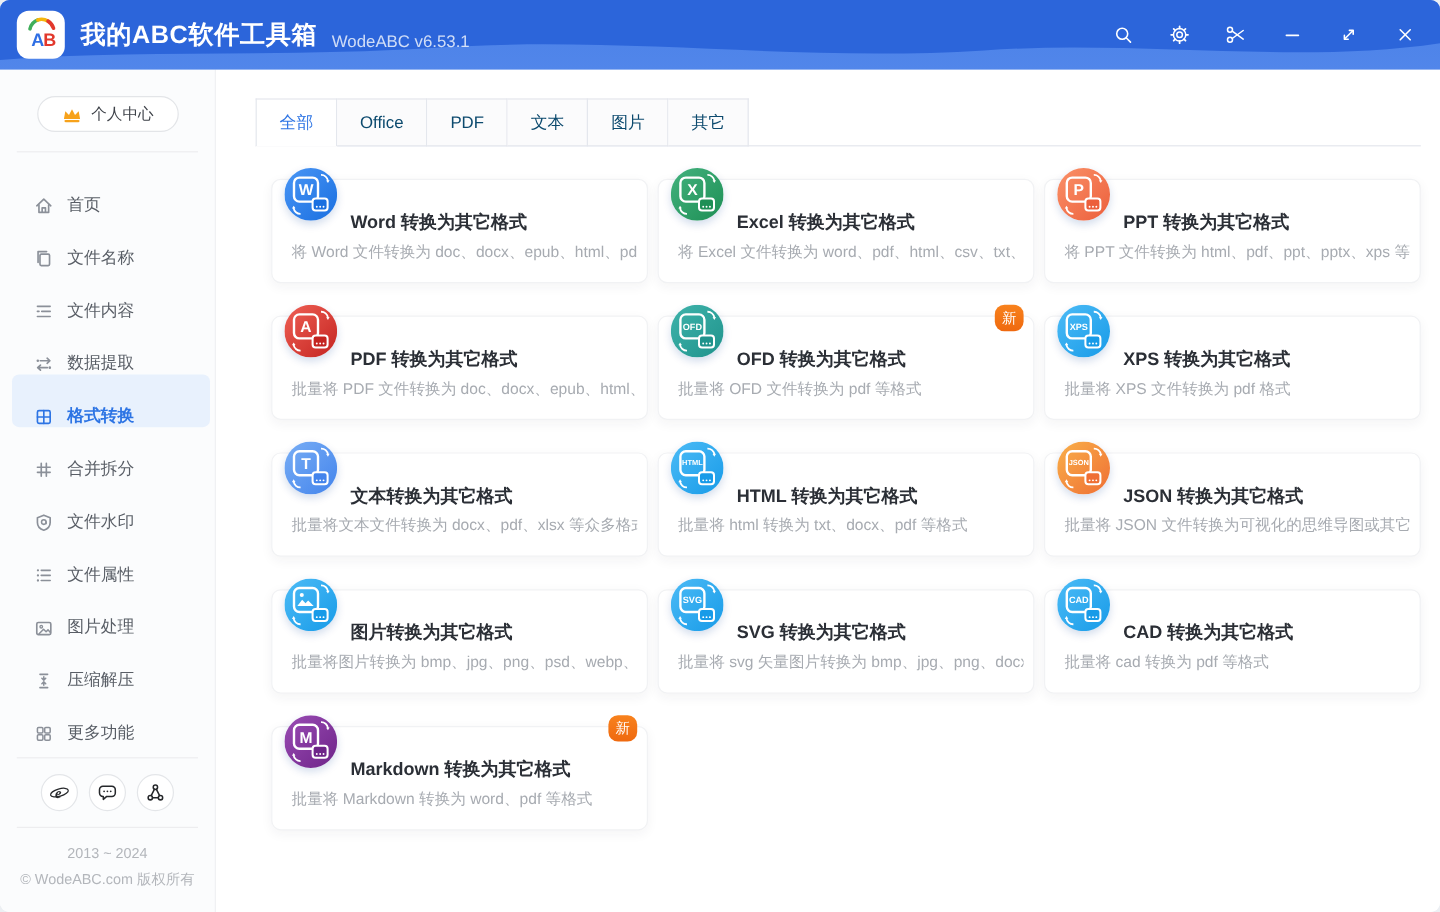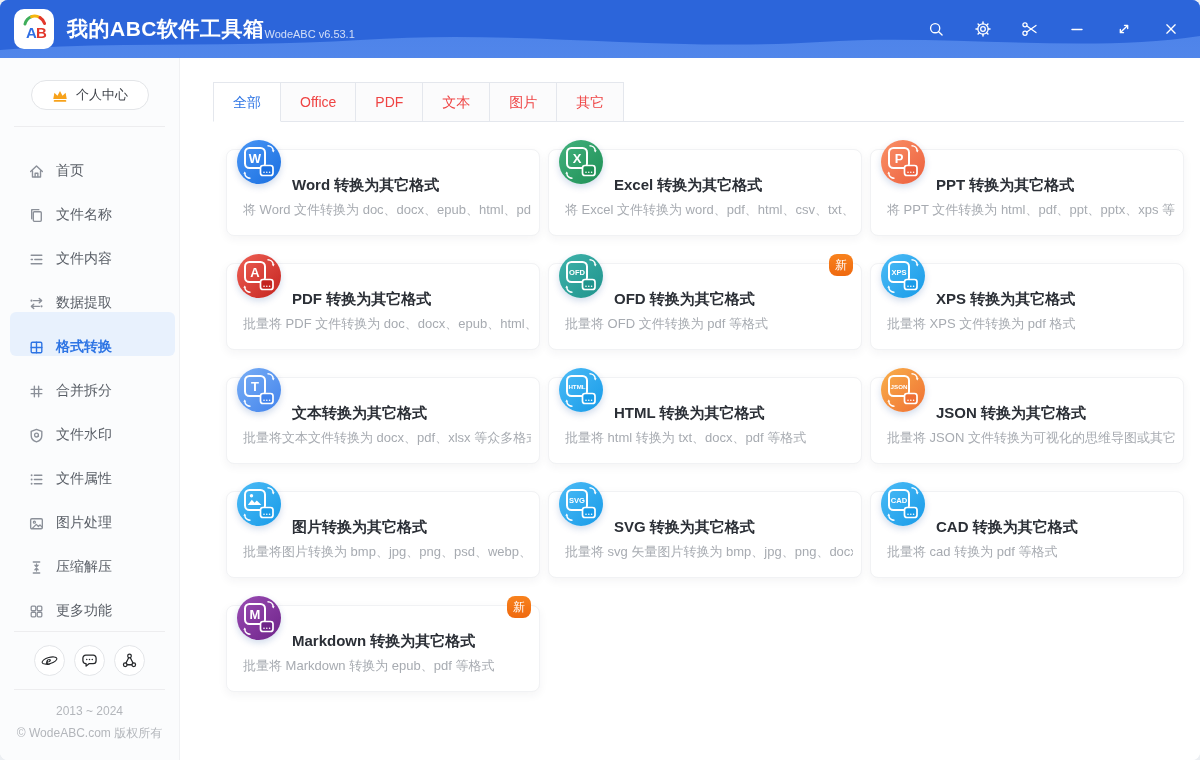--- a/index.html
+++ b/index.html
@@ -16,21 +16,21 @@
     background:linear-gradient(180deg,#4a80e8 0%,#5186ea 100%);
   }
   .titlebar .wave{position:absolute;inset:0;width:100%;height:100%;pointer-events:none;}
   .titlebar>*{position:relative;z-index:1;}
   .logo{
     width:40px;height:40px;background:#fff;border-radius:10px;flex:0 0 auto;
     display:flex;align-items:center;justify-content:center;position:relative;
   }
   .logo svg{display:block;}
   .app-title{font-size:21px;font-weight:bold;margin-left:13px;letter-spacing:.5px;white-space:nowrap;}
-  .app-version{font-size:11px;opacity:.78;margin-top:9px;white-space:nowrap;}
+  .app-version{font-size:14px;opacity:.78;margin-left:12px;margin-top:9px;white-space:nowrap;}
   .tb-actions{margin-left:auto;display:flex;align-items:center;height:100%;}
   .tb-btn{width:47px;height:100%;display:flex;align-items:center;justify-content:center;cursor:pointer;color:#fff;}
   .tb-btn svg{display:block;}
   
   .app-body{flex:1;display:flex;min-height:0;}
   
   .sidebar{
     width:180px;flex:0 0 auto;background:#fbfcfd;border-right:1px solid #f0f1f3;
     display:flex;flex-direction:column;padding-top:22px;
   }
@@ -55,21 +55,21 @@
     width:31px;height:31px;border-radius:50%;border:1px solid #e4e6e9;background:#fff;
     display:flex;align-items:center;justify-content:center;color:#26282b;cursor:pointer;
   }
   .copyright{text-align:center;font-size:12px;color:#b3b6bb;line-height:22px;padding:10px 0 16px;}
   
   .main{flex:1;background:#fff;padding:24px 16px 0 33px;overflow:hidden;}
   .tabs{display:flex;border-bottom:1px solid #e4e7ed;}
   .tab{
     height:40px;line-height:38px;padding:0 19px;margin-bottom:-1px;
     border:1px solid #e4e7ed;border-left:none;background:#fbfbfc;
-    font-size:14px;color:#ef4444;text-align:center;cursor:pointer;white-space:nowrap;
+    font-size:14px;color:#0c4a6e;text-align:center;cursor:pointer;white-space:nowrap;
   }
   .tab:first-child{border-left:1px solid #e4e7ed;}
   .tab.active{background:#fff;color:#2d74e4;border-bottom:1px solid #fff;}
   .grid{
     display:grid;grid-template-columns:repeat(3,1fr);
     column-gap:8px;row-gap:27px;margin:27px 0 0 13px;
   }
   .card{
     position:relative;height:87px;background:#fff;border:1px solid #f1f2f4;border-radius:8px;
     box-shadow:0 3px 10px rgba(31,45,61,.05);cursor:pointer;
@@ -657,20 +657,20 @@
     <circle cx="27" cy="32.3" r=".8" fill="#fff"></circle>
                 <circle cx="29.8" cy="32.3" r=".8" fill="#fff"></circle>
                 <circle cx="32.6" cy="32.3" r=".8" fill="#fff"></circle>
     <path d="M30.5 5.8 a5.6 5.6 0 0 1 5.8 5" fill="none" stroke="#fff" stroke-width="1.5"></path>
     <path d="M36.3 12.6 L34.8 10.4 L37.7 10.2 Z" fill="#fff"></path>
     <path d="M13.5 38.2 a5.6 5.6 0 0 1 -5.8 -5" fill="none" stroke="#fff" stroke-width="1.5"></path>
     <path d="M7.7 31.4 L9.2 33.6 L6.3 33.8 Z" fill="#fff"></path>
   </svg>
             </div>
             <div class="card-title">Markdown 转换为其它格式</div>
-            <div class="card-desc">批量将 Markdown 转换为 epub、pdf 等格式</div>
+            <div class="card-desc">批量将 Markdown 转换为 word、pdf 等格式</div>
             <span class="badge">新</span>
           </div>
         </div>
     </div>
 
   </div>
 </div>
 
 </body></html>

